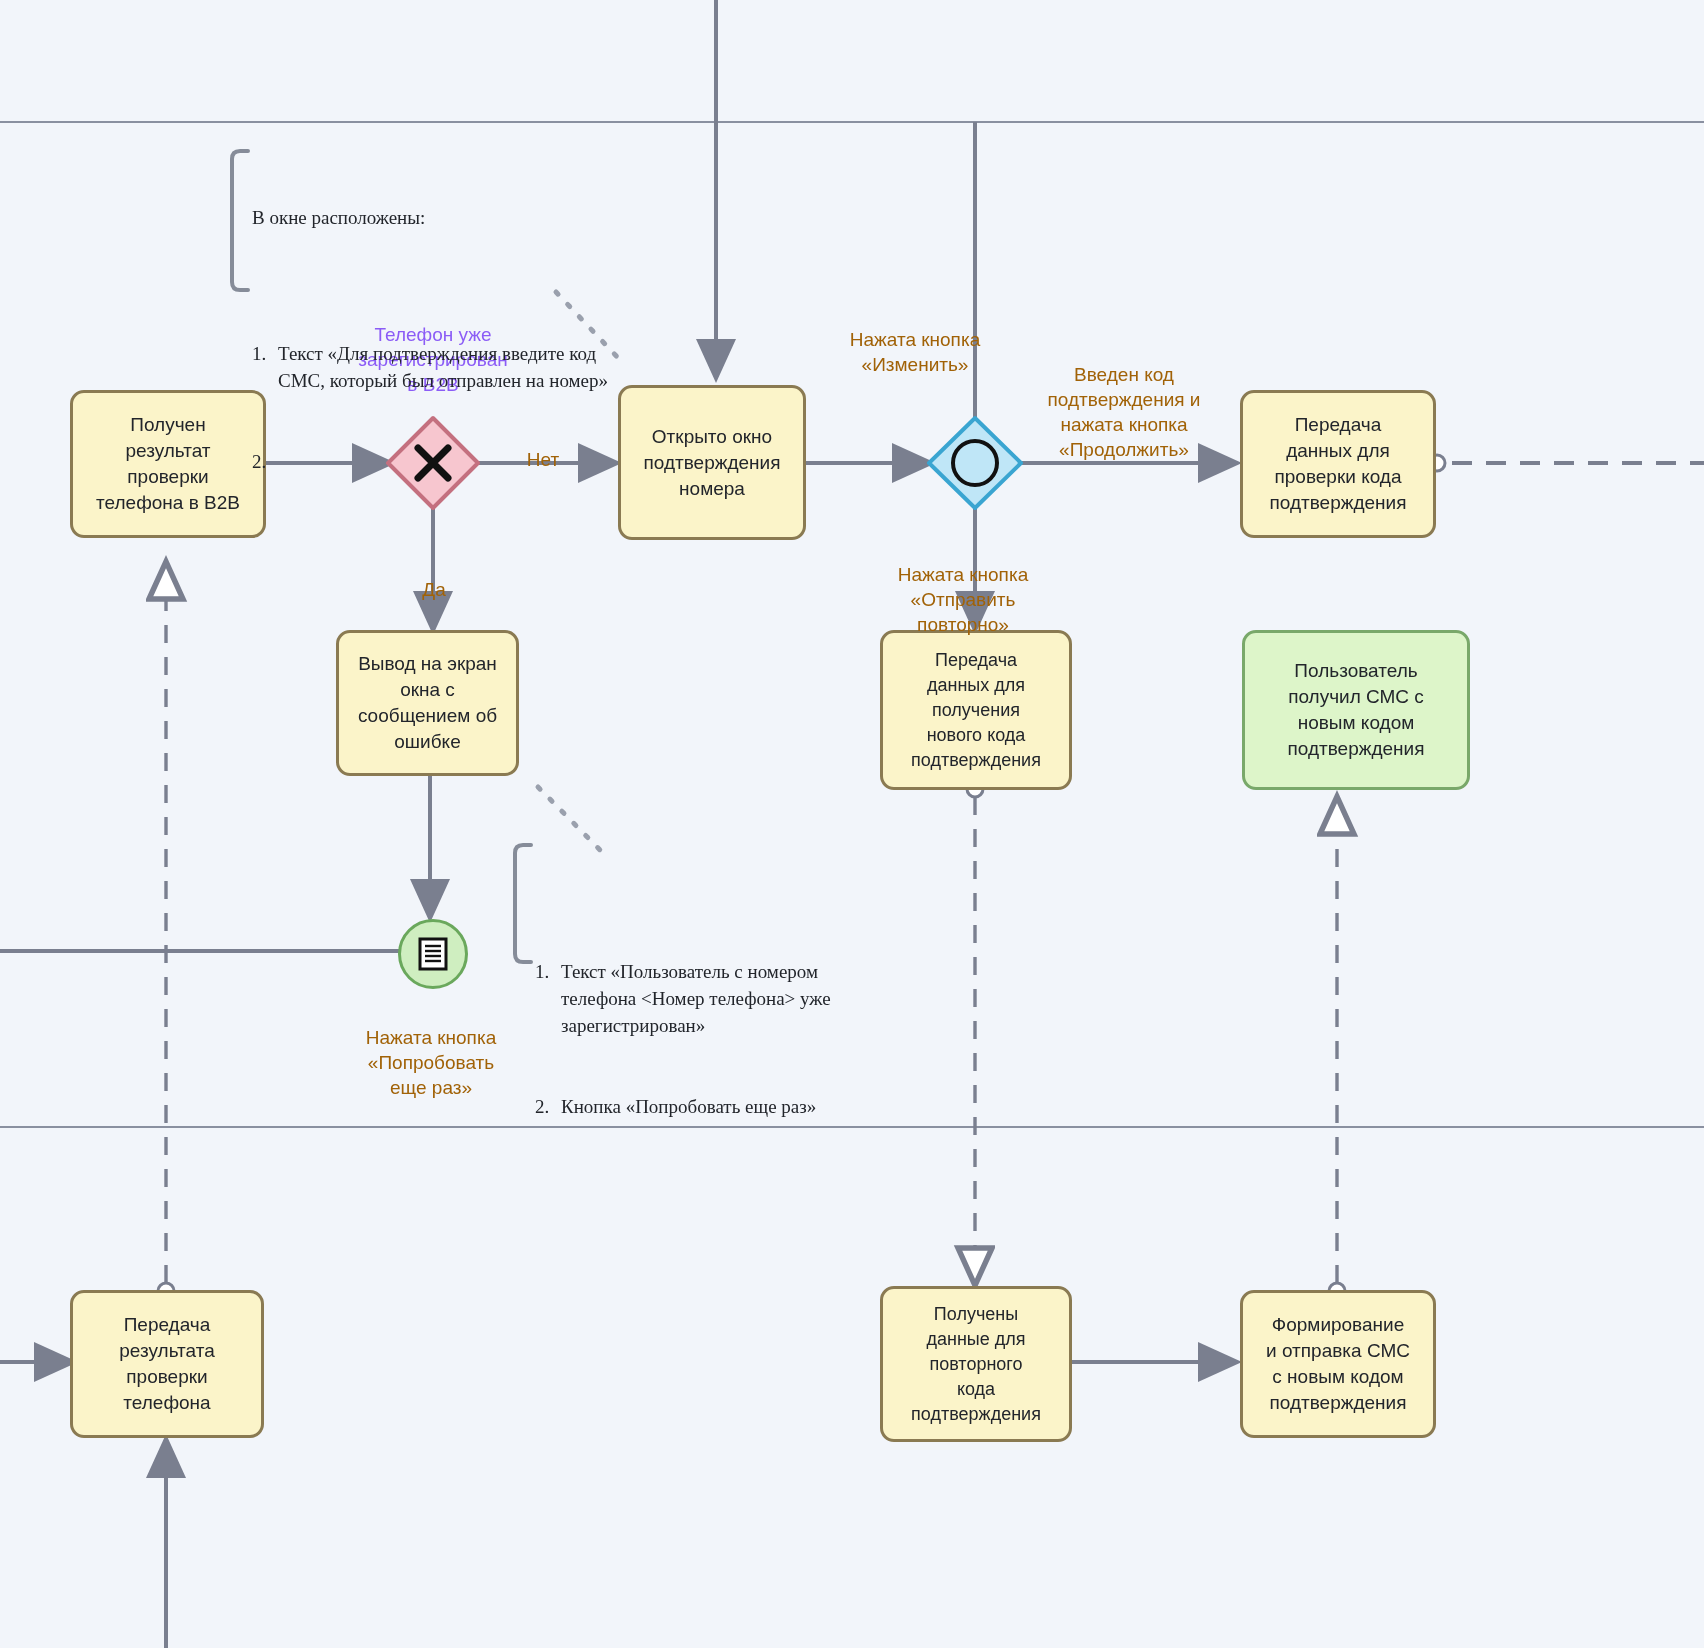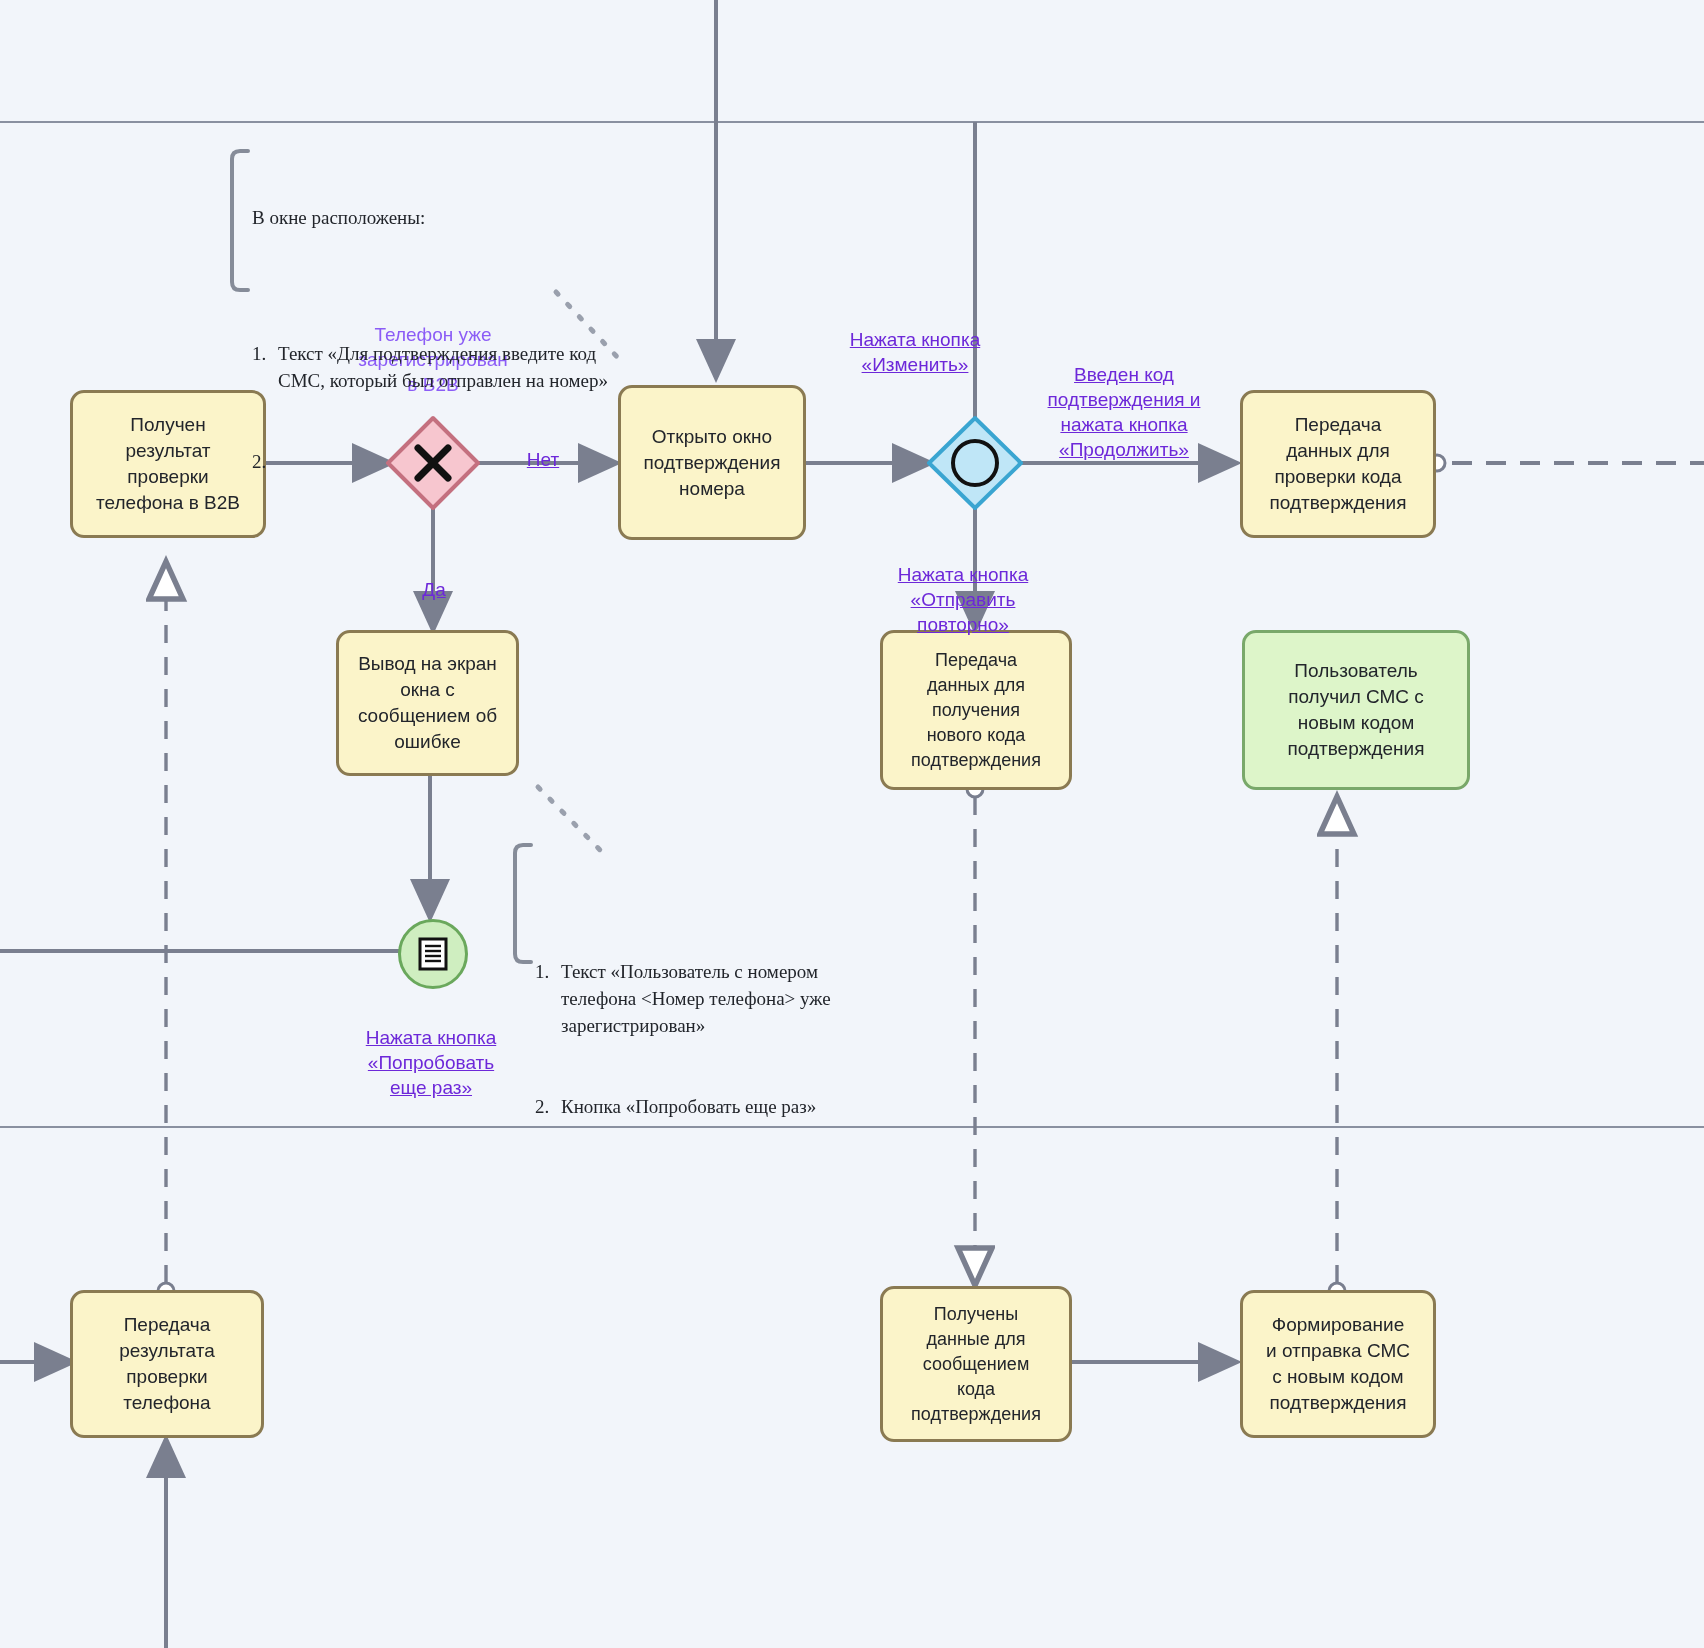--- a/index.html
+++ b/index.html
@@ -26,23 +26,22 @@
   }
   .task.green{
     border-color:#79a86a;
     background:#ddf5c9;
   }
   .gw-label{
     position:absolute;text-align:center;font-size:19px;line-height:25px;color:#8b5cf6;
   }
 
   .flowlabel{
-    position:absolute;font-size:19px;line-height:25px;text-align:center;color:#6d28d9;
+    position:absolute;font-size:19px;line-height:25px;text-align:center;color:#a16207;
     white-space:pre-line;
-    text-decoration:underline;
   }
 
   .note{
     position:absolute;font-size:19px;line-height:27px;color:#22252b;white-space:pre;font-family:Liberation Serif, serif;
   }
   .note-ol{position:absolute;font-size:19px;line-height:27px;color:#22252b;}
   .note-ol .li{display:flex;}
   .note-ol .num{width:26px;flex:none;}
   .note-ol .txt{white-space:pre-line;}
 
@@ -168,21 +167,21 @@
   <div class="node task" style="left:70px;top:1290px;width:194px;height:148px;">
     <span style="white-space:pre-line">Передача
 результата
 проверки
 телефона</span>
   </div>
 
   <div class="node task" style="left:880px;top:1286px;width:192px;height:156px;font-size:18px;line-height:25px;">
     <span style="white-space:pre-line">Получены
 данные для
-сообщением
+повторного
 кода
 подтверждения</span>
   </div>
 
   <div class="node task" style="left:1240px;top:1290px;width:196px;height:148px;">
     <span style="white-space:pre-line">Формирование
 и отправка СМС
 с новым кодом
 подтверждения</span>
   </div>

